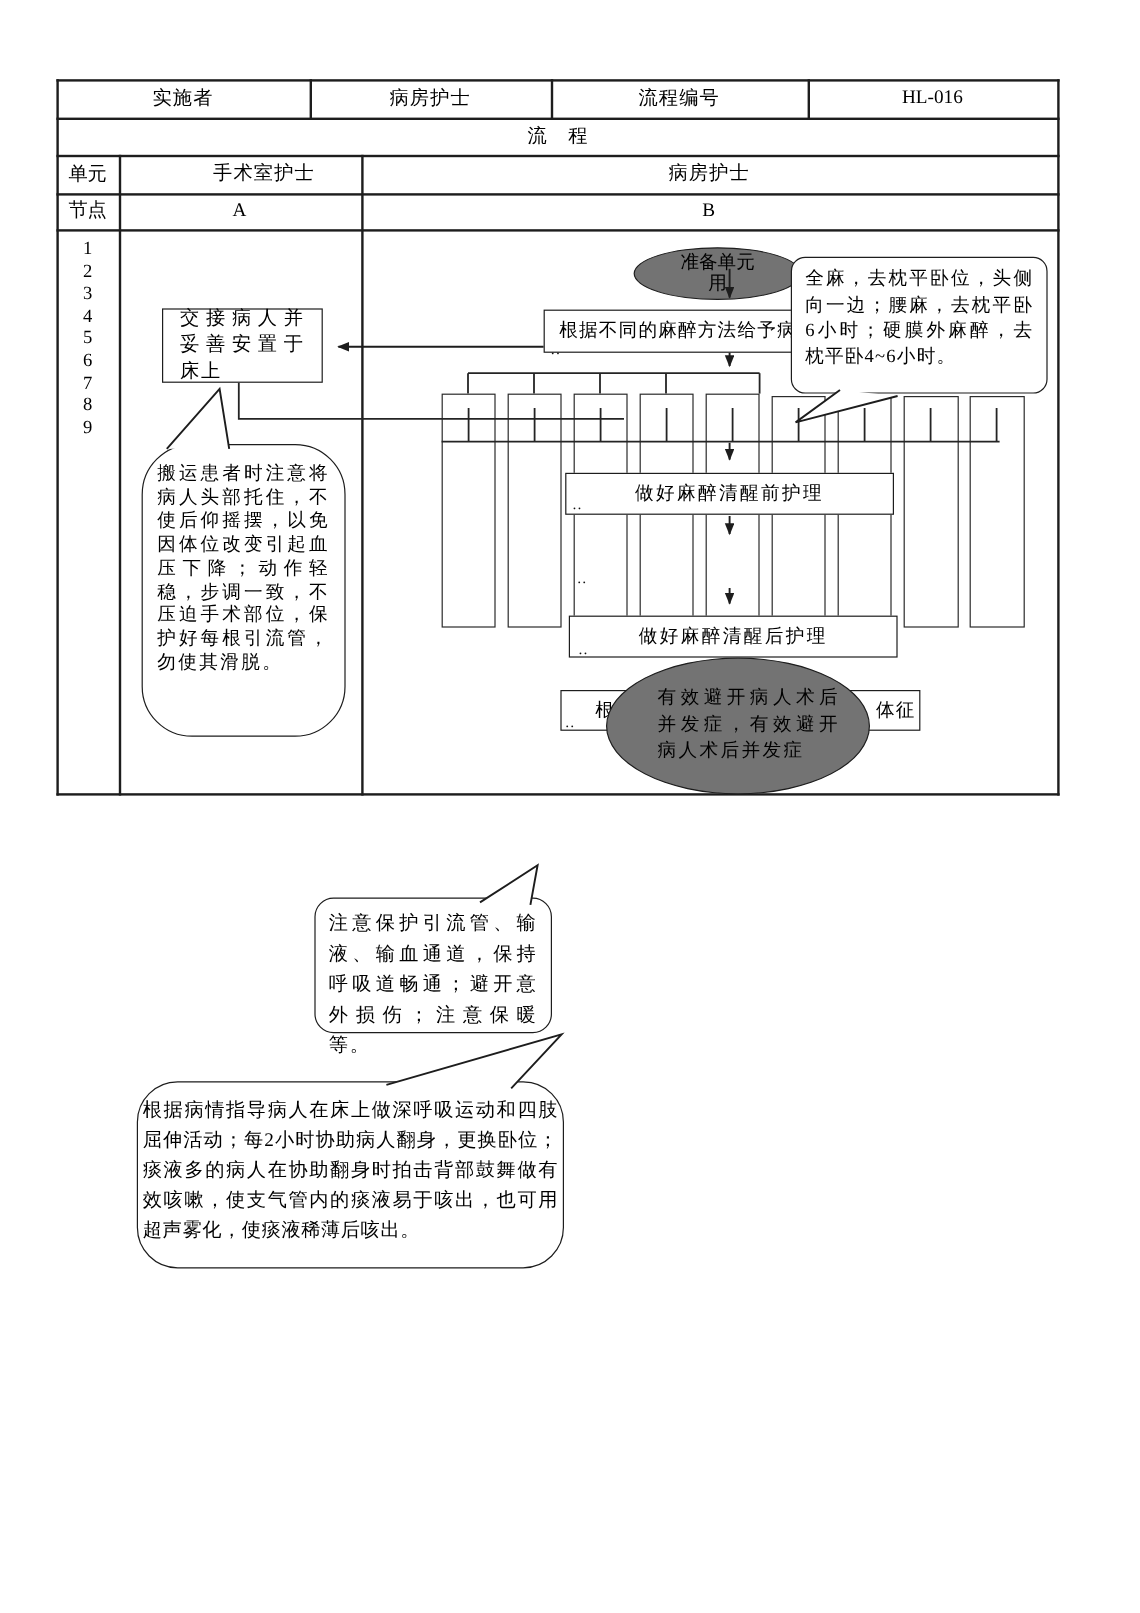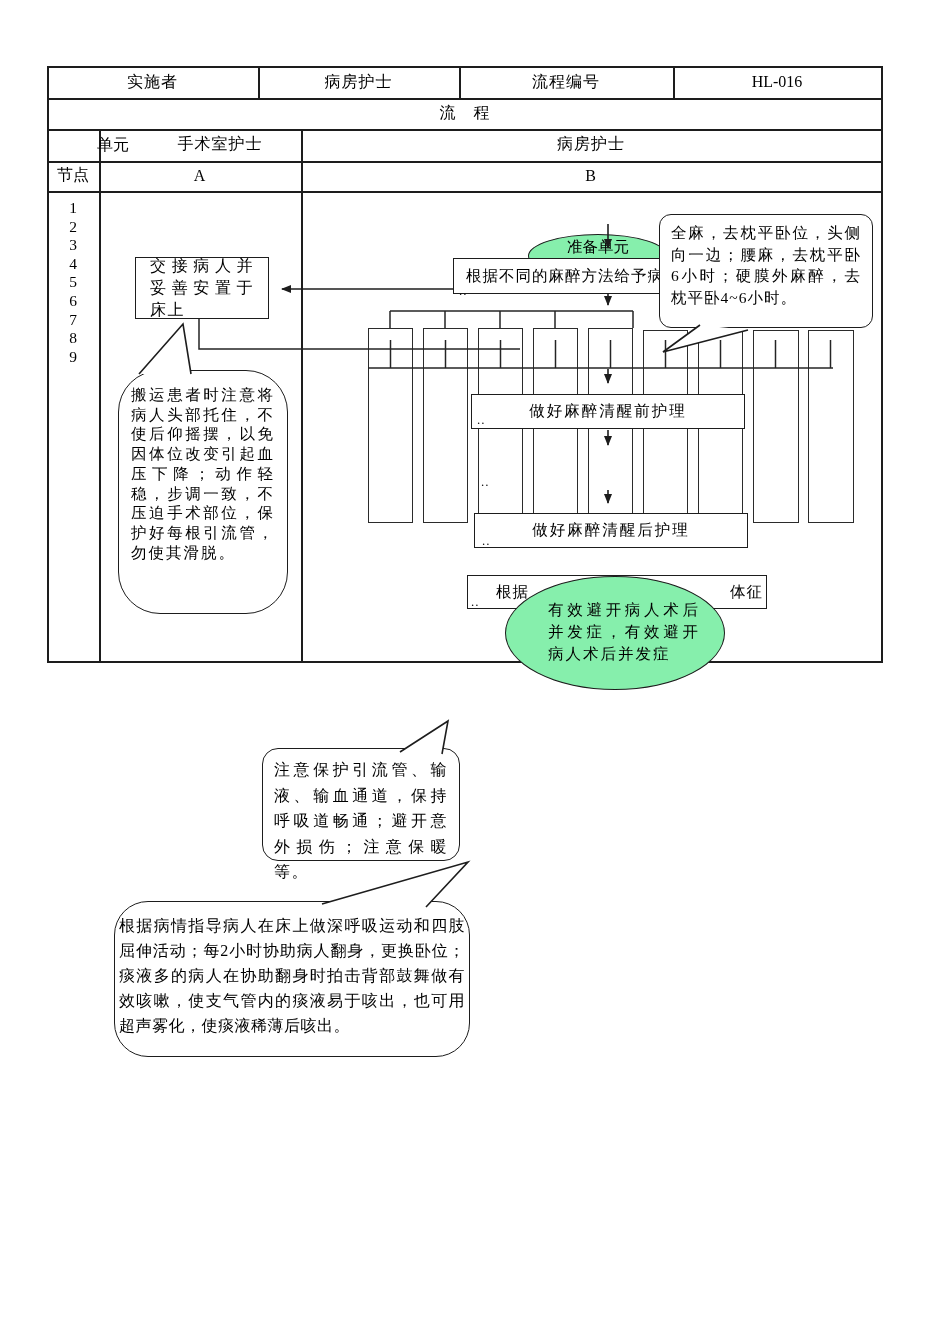--- a/index.html
+++ b/index.html
@@ -8,21 +8,21 @@
   .abs{position:absolute;}
   .tline{position:absolute;background:#1d1d1d;}
   .cellc{position:absolute;display:flex;align-items:center;justify-content:center;
          font-size:16px;letter-spacing:1px;}
   .box{position:absolute;background:#fff;border:1.6px solid #1d1d1d;box-sizing:border-box;z-index:4;}
   .boxc{display:flex;align-items:center;justify-content:center;font-size:15.5px;letter-spacing:2px;}
   .combrect{position:absolute;border:1.5px solid #2b2b2b;box-sizing:border-box;z-index:2;background:transparent;}
   .callout{position:absolute;background:#fff;border:1.6px solid #1d1d1d;box-sizing:border-box;z-index:5;}
   .jtext{text-align:justify;text-justify:inter-character;word-break:break-all;}
   .dots{position:absolute;font-size:13px;letter-spacing:1px;color:#111;z-index:5;}
-  .ell{position:absolute;background:#86efac;border:1.6px solid #1d1d1d;box-sizing:border-box;border-radius:50%;z-index:4;margin-top:28px;}
+  .ell{position:absolute;background:#737373;border:1.6px solid #1d1d1d;box-sizing:border-box;border-radius:50%;z-index:4;}
   svg{position:absolute;left:0;top:0;}
   .numcol{line-height:18.6px;font-size:15.5px;text-align:center;}
 </style>
 </head>
 <body>
 
 <div class="page">
 
   <div class="tline" style="left:47px;top:66px;width:836px;height:2px;"></div>
   <div class="tline" style="left:47px;top:661px;width:836px;height:2px;"></div>
@@ -36,21 +36,21 @@
   <div class="tline" style="left:459px;top:66px;width:1.6px;height:33px;"></div>
   <div class="tline" style="left:673px;top:66px;width:1.6px;height:33px;"></div>
   <div class="tline" style="left:99px;top:129px;width:1.6px;height:534px;"></div>
   <div class="tline" style="left:301px;top:129px;width:1.6px;height:534px;"></div>
 
   <div class="cellc" style="left:47px;top:66px;width:211px;height:32px;">实施者</div>
   <div class="cellc" style="left:258px;top:66px;width:201px;height:32px;">病房护士</div>
   <div class="cellc" style="left:459px;top:66px;width:214px;height:32px;">流程编号</div>
   <div class="cellc" style="left:673px;top:66px;width:208px;height:32px;letter-spacing:0;">HL-016</div>
   <div class="cellc" style="left:47px;top:98px;width:836px;height:30px;">流　程</div>
-  <div class="cellc" style="left:47px;top:129px;width:52px;height:32px;letter-spacing:0;padding-left:40px;">单元</div>
+  <div class="cellc" style="left:47px;top:129px;width:52px;height:32px;letter-spacing:0;">单元</div>
   <div class="cellc" style="left:99px;top:129px;width:242px;height:31px;">手术室护士</div>
   <div class="cellc" style="left:301px;top:129px;width:580px;height:31px;">病房护士</div>
   <div class="cellc" style="left:47px;top:161px;width:52px;height:29px;letter-spacing:0;">节点</div>
   <div class="cellc" style="left:99px;top:161px;width:202px;height:29px;">A</div>
   <div class="cellc" style="left:301px;top:161px;width:580px;height:29px;">B</div>
 
   <div class="abs numcol" style="left:47px;top:199px;width:52px;">
     <div>1</div>
     <div>2</div>
     <div>3</div>

